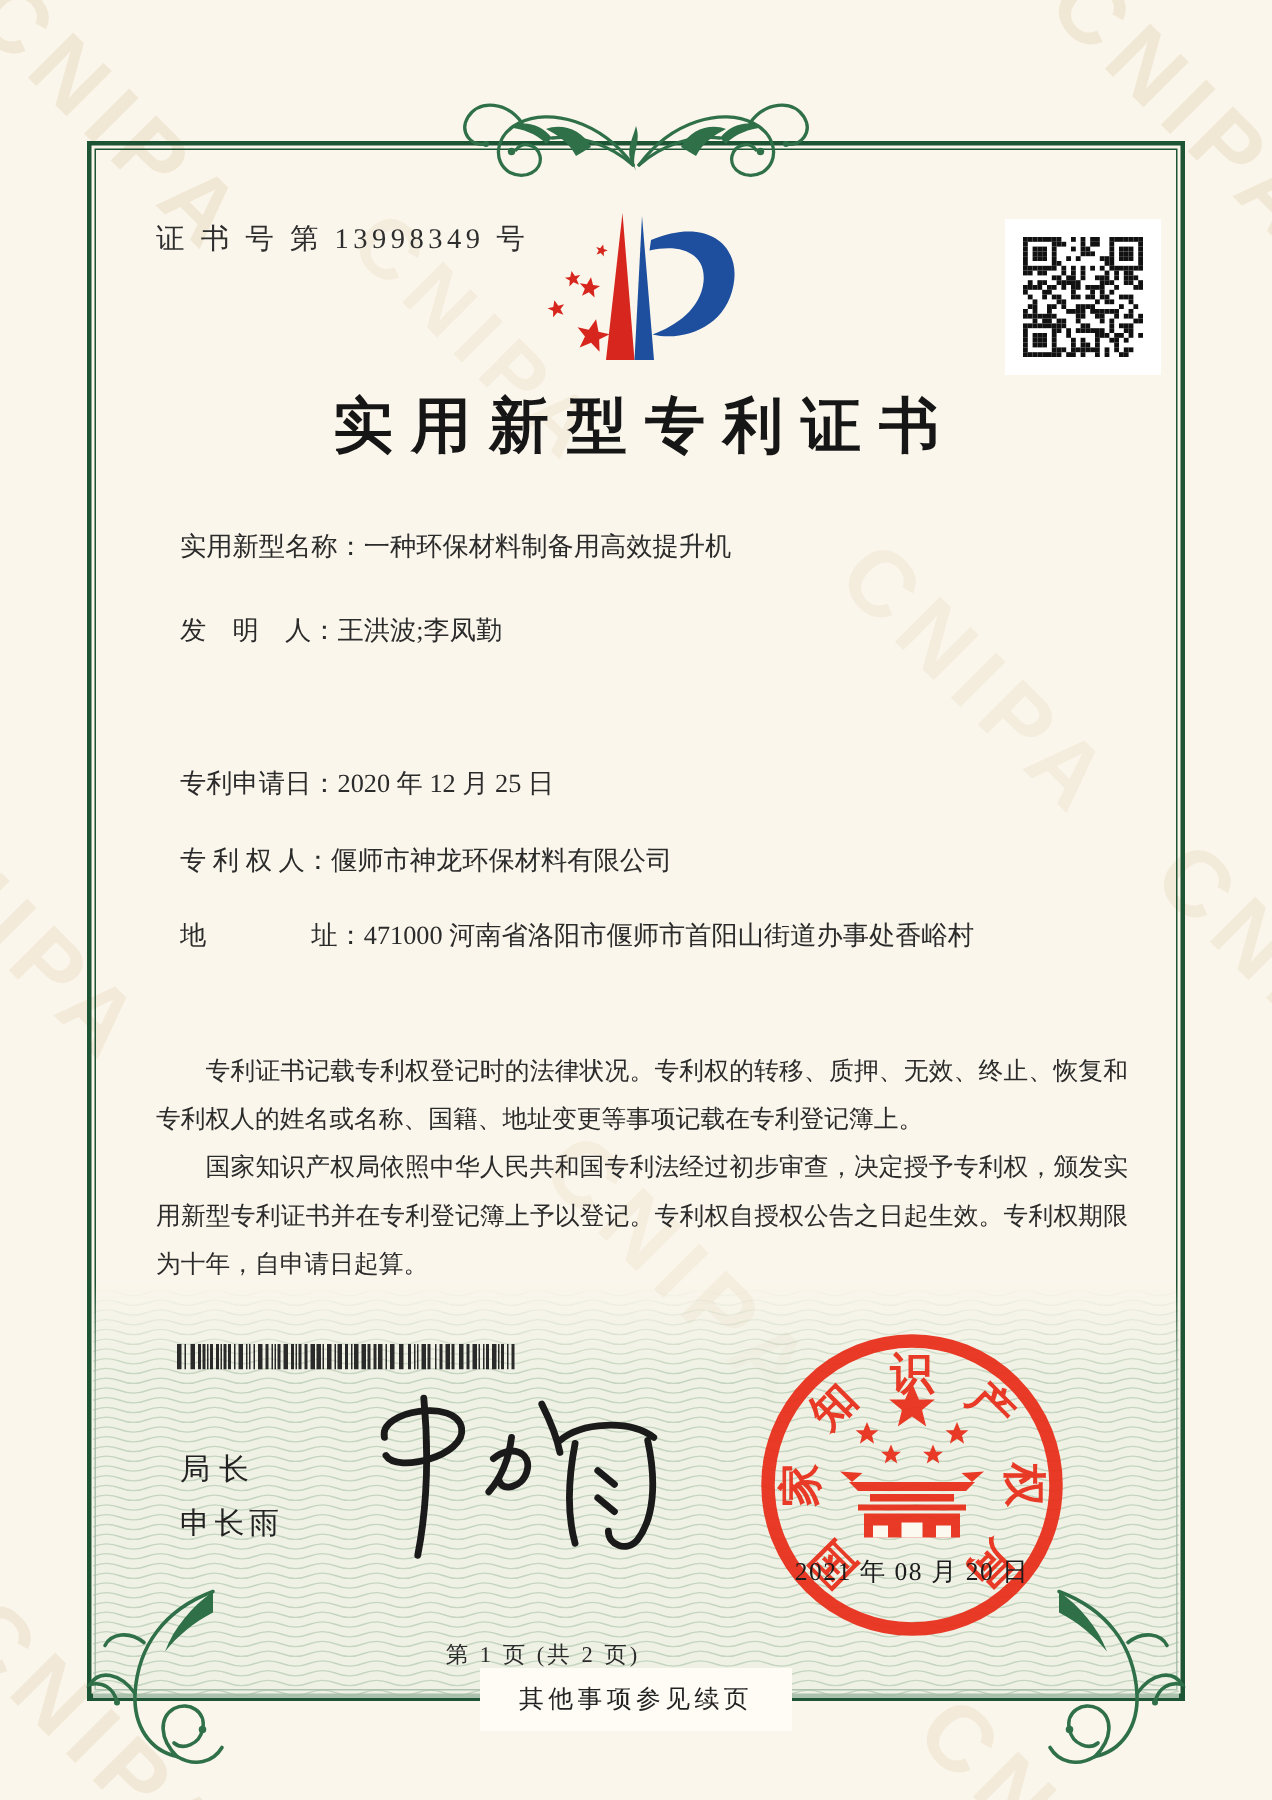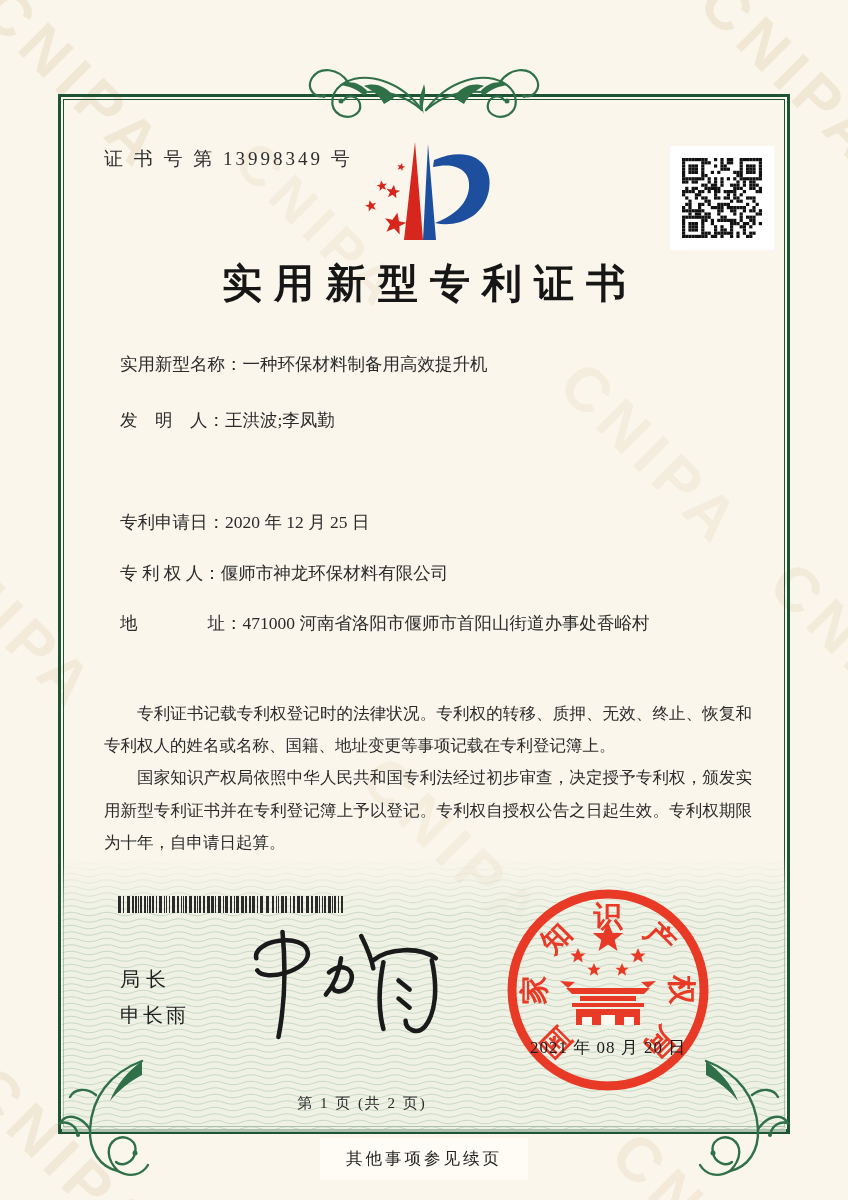--- a/index.html
+++ b/index.html
@@ -45,21 +45,21 @@
   .officer-title{position:absolute;left:120px;top:966px;font:400 20px "Liberation Sans","DejaVu Sans",sans-serif;letter-spacing:6px;color:#222;}
   .officer-name{position:absolute;left:120px;top:1002px;font:400 20px "Liberation Sans","DejaVu Sans",sans-serif;letter-spacing:3px;color:#222;}
   .signature{position:absolute;left:222px;top:928px;width:232px;height:116px;}
   
   .seal{position:absolute;left:500px;top:882px;width:216px;height:216px;opacity:.95;}
   .seal-date{position:absolute;left:498px;top:1036px;width:220px;text-align:center;
              font-size:17px;letter-spacing:1px;color:#1b1b1b;z-index:5;}
   
   .page-footer{position:absolute;left:58px;top:1094px;width:608px;text-align:center;
                font-size:15px;color:#2b2b2b;letter-spacing:2px;}
-  .note-box{position:absolute;left:50%;transform:translateX(-50%);top:1138px;
+  .note-box{position:absolute;left:50%;transform:translateX(-50%);top:1112px;
             background:#fefcf5;padding:10px 26px;font-size:16.5px;letter-spacing:3px;color:#222;}
 </style>
 </head>
 <body>
 
 <div class="page">
 
   <svg width="0" height="0" style="position:absolute">
     <defs>
       <path id="st" d="M0,-10 L2.9,-3.1 L9.5,-3.1 L4.2,1.2 L5.9,8.1 L0,4 L-5.9,8.1 L-4.2,1.2 L-9.5,-3.1 L-2.9,-3.1 Z"></path>

